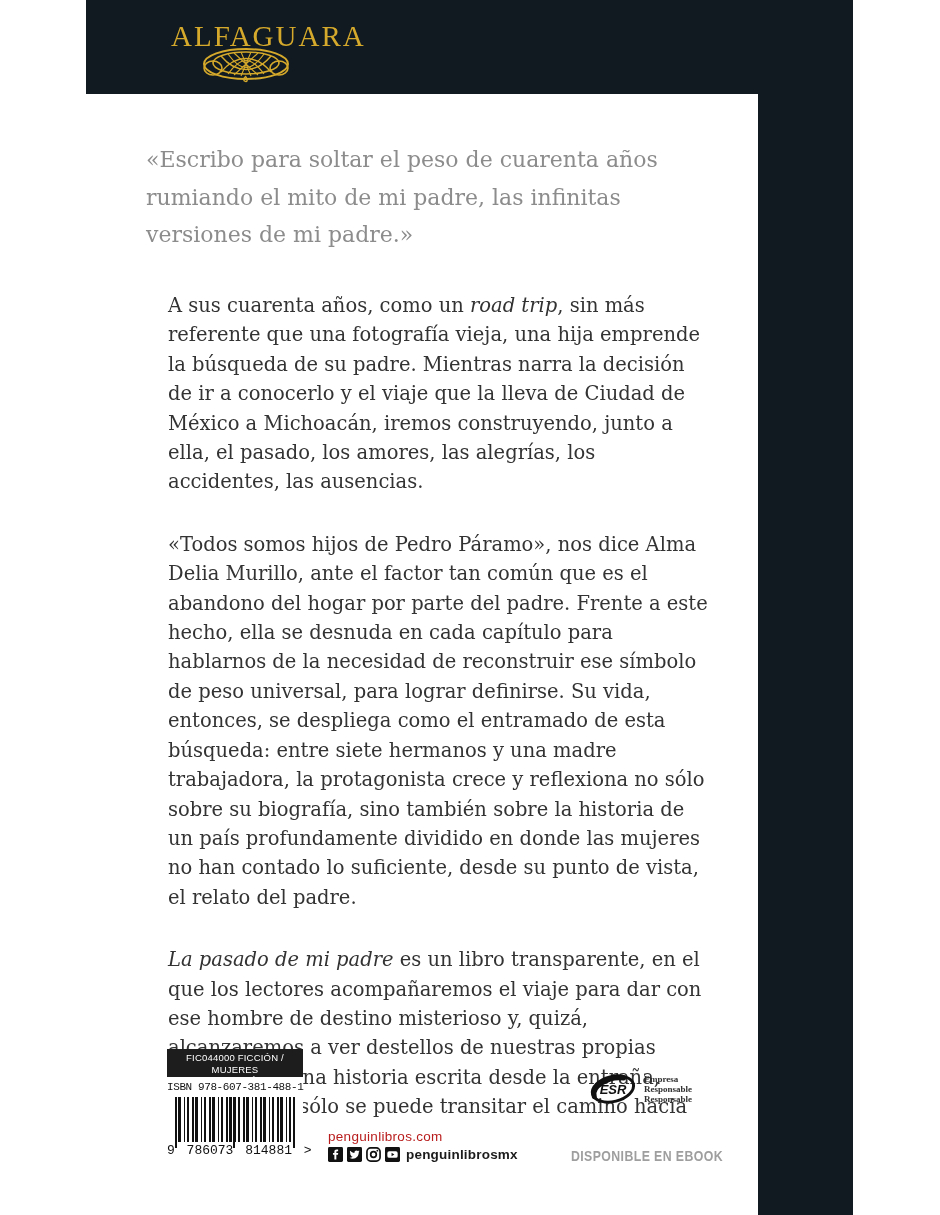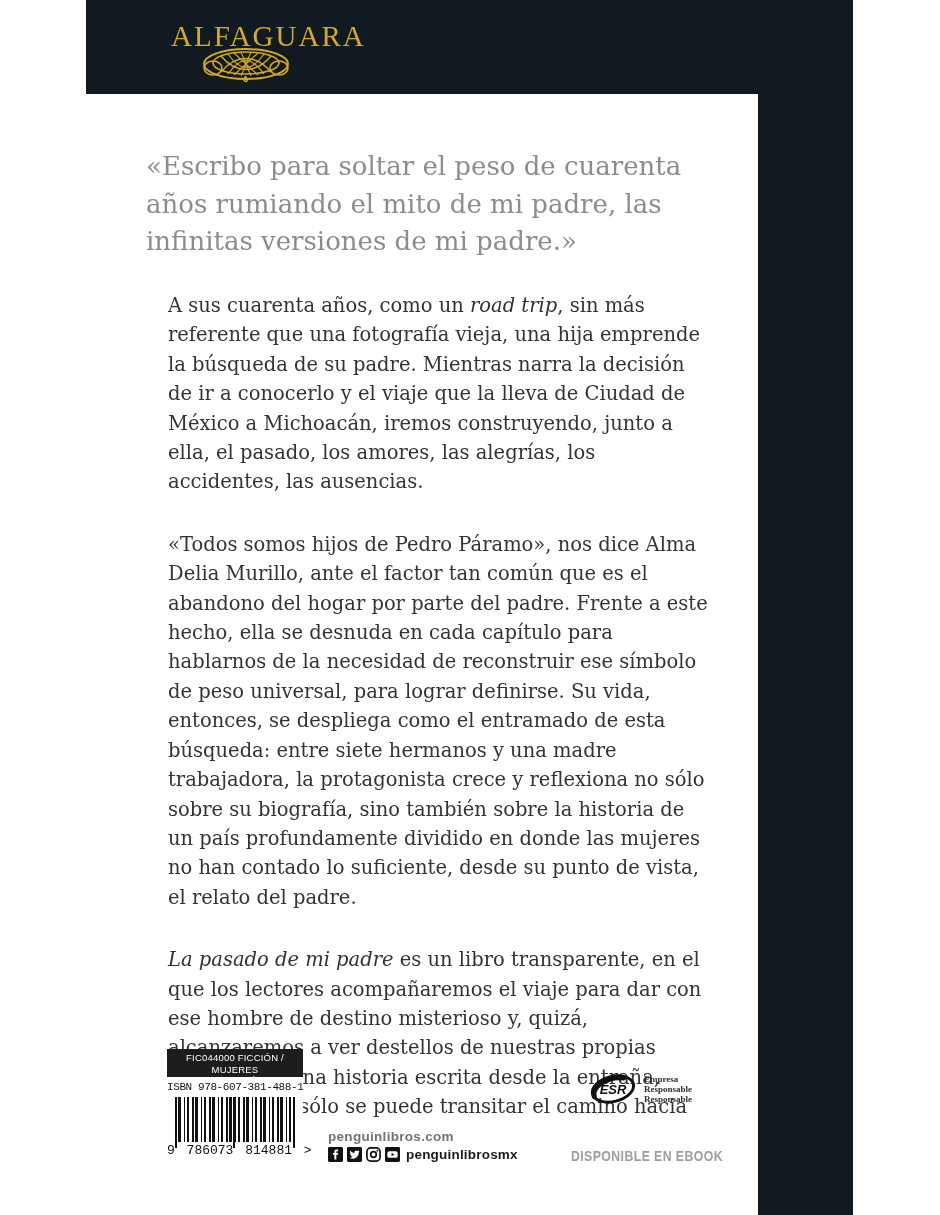--- a/index.html
+++ b/index.html
@@ -30,23 +30,23 @@
   .brand-name{
     position:absolute;left:171px;top:22px;
     font-family:"Liberation Serif",serif;
     font-size:29px;line-height:29px;
     color:var(--gold);
     letter-spacing:2px;
     font-weight:500;
   }
   .brand-ornament{position:absolute;left:201px;top:46px;width:90px;height:38px;}
   .quote{
-    position:absolute;left:146px;top:148px;width:540px;
+    position:absolute;left:146px;top:141px;width:540px;
     font-family:"DejaVu Serif","Liberation Serif",serif;
-    font-size:26px;line-height:37.5px;
+    font-size:22px;line-height:37.5px;
     color:var(--quote);
   }
   .body-copy{
     position:absolute;left:168px;top:287px;width:540px;
     font-family:"DejaVu Serif","Liberation Serif",serif;
     font-size:19.5px;line-height:29.4px;
     color:var(--ink);
   }
   .body-copy p{margin:4px 0 33px 0;}
   .body-copy em{font-style:italic;}
@@ -80,21 +80,21 @@
   .guard.g-mid{left:58px;}
   .guard.g-right{right:0;}
   .barcode-digits{
     font-family:"Liberation Mono",monospace;
     font-size:13px;line-height:14px;color:#111;
     margin-top:2px;word-spacing:4px;white-space:nowrap;
   }
   
   .website{
     position:absolute;left:328px;top:1129px;
-    font-size:13.5px;font-weight:700;color:#737373;letter-spacing:0.3px;
+    font-size:13.5px;font-weight:400;color:#b91c1c;letter-spacing:0.3px;
   }
   .social-row{
     position:absolute;left:328px;top:1147px;
     display:flex;align-items:flex-end;gap:4px;
   }
   .social-row .icon{width:15px;height:15px;display:inline-block;}
   .social-handle{
     font-size:13.5px;font-weight:600;color:#1b1b1b;letter-spacing:0.2px;margin-left:2px;
   }
   

